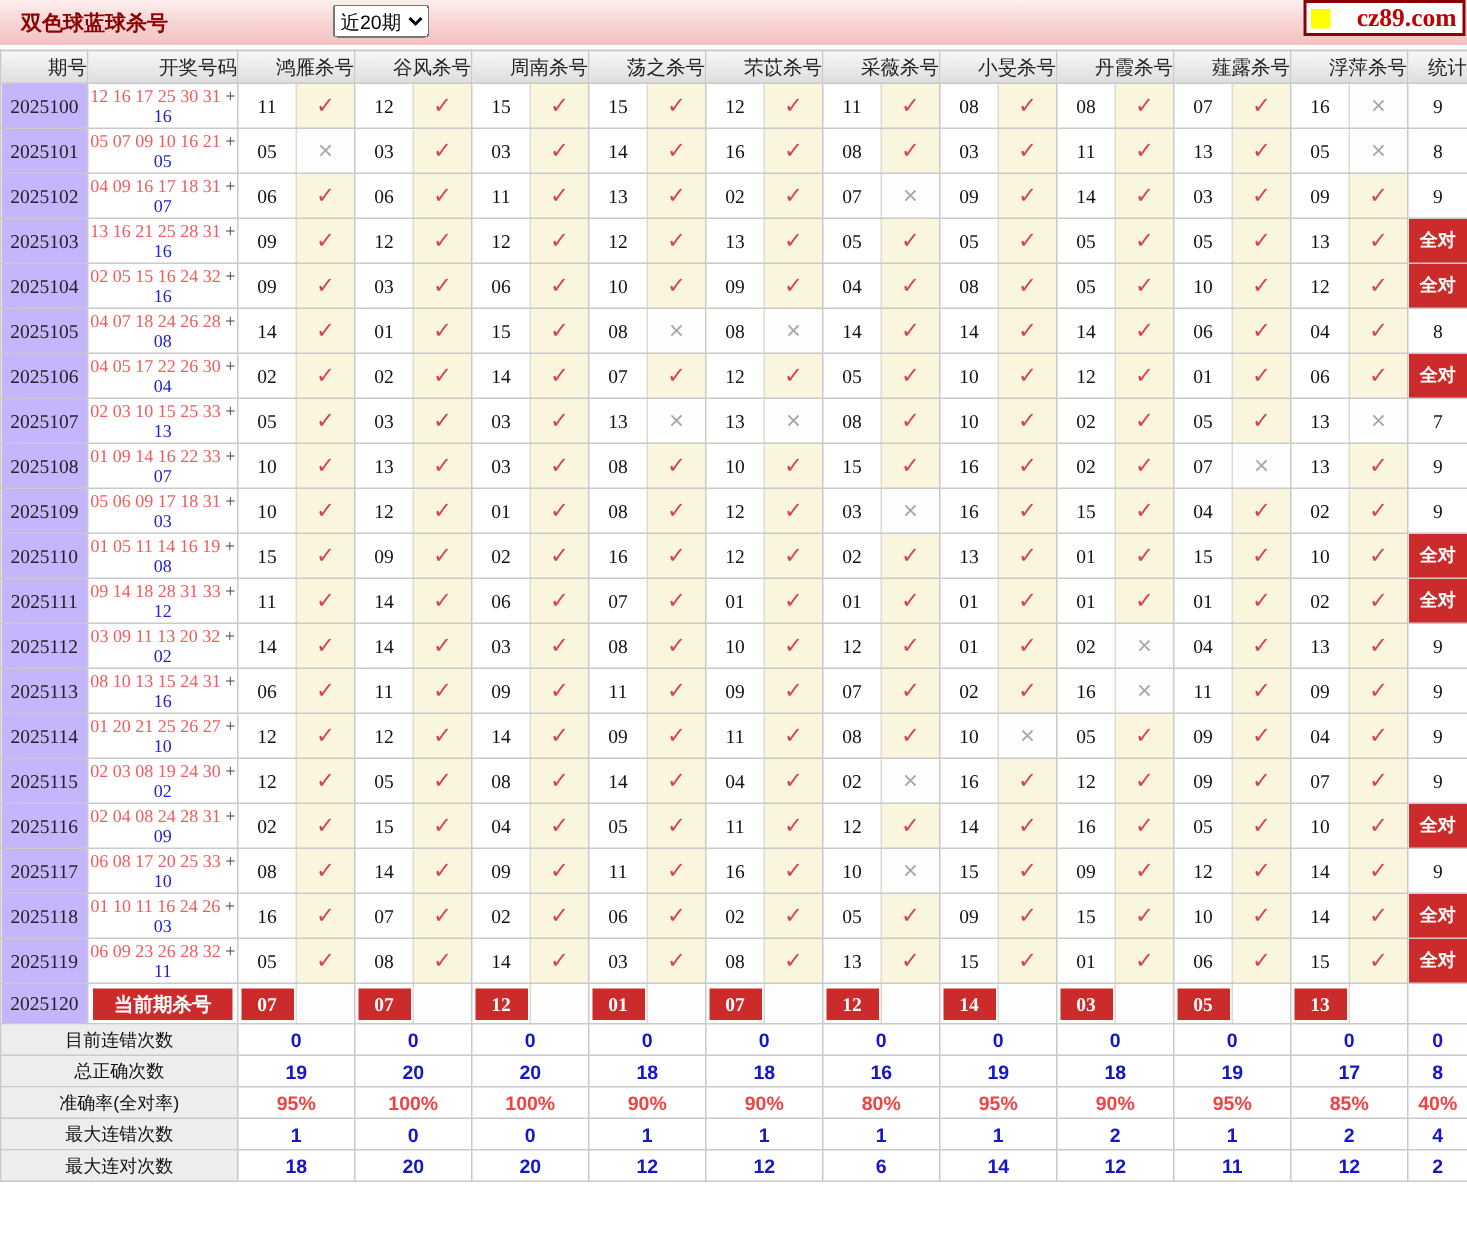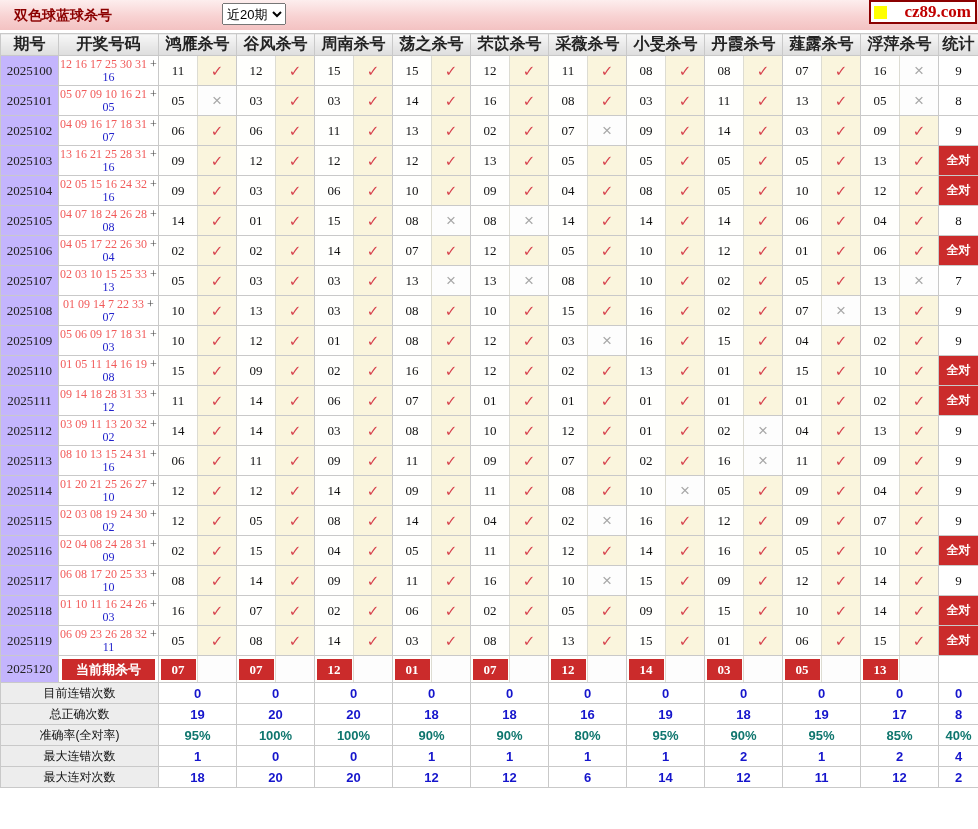--- a/index.html
+++ b/index.html
@@ -15,21 +15,21 @@
   .logo { position: absolute; right: 1px; top: 0; height: 24px; background: #fff;
     border: 2px solid #8b0000; display: flex; align-items: center; padding: 0 4px 0 3px; gap: 17px; }
   .logo-square { width: 13px; height: 13px; background: #ffff00; display: inline-block; }
   .logo-text { font-family: "Liberation Serif", "DejaVu Serif", serif; font-weight: bold;
     font-size: 17px; color: #c00000; line-height: 20px; }
 
   
   table { border-collapse: collapse; table-layout: fixed; width: 978px; margin-top: 3px; }
   th, td { border: 1px solid #c9c9c9; padding: 0; text-align: center; overflow: hidden; white-space: nowrap; }
   th { height: 22px; background: linear-gradient(180deg, #f7f7f7, #dddddd);
-    font-size: 16px; font-weight: bold; color: #222; }
+    font-size: 13px; font-weight: normal; color: #222; text-align: right; }
 
   tr.body-row td { height: 30px; }
   td.period { background: #c4b5fd; font-family: "Liberation Serif", "DejaVu Serif", serif;
     font-size: 13px; color: #222; }
   td.draw { font-family: "Liberation Serif", "DejaVu Serif", serif; font-size: 12px;
     line-height: 13px; white-space: normal; }
   td.draw .reds { color: #f15b5b; }
   td.draw .plus { color: #444; }
   td.draw .blue { color: #2222cc; }
   td.knum { font-family: "Liberation Serif", "DejaVu Serif", serif; font-size: 13px;
@@ -45,21 +45,21 @@
   tr.current-row td { height: 27px; }
   .cur-label { background: #cb2b2b; color: #fff; font-size: 13px; font-weight: bold;
     height: 21px; line-height: 21px; margin: 0 3px; }
   .cur-badge { display: inline-block; background: #cb2b2b; color: #fff;
     font-family: "Liberation Serif", "DejaVu Serif", serif; font-weight: bold; font-size: 13px;
     width: 35px; height: 21px; line-height: 21px; }
 
   tr.summary-row td { height: 21px; }
   td.sumlabel { background: #ededed; font-size: 12px; color: #111; }
   td.sumval { font-size: 13px; font-weight: bold; color: #1515cc; }
-  tr.summary-row.red-values td.sumval { color: #0f766e; margin-top: 19px; }
+  tr.summary-row.red-values td.sumval { color: #ef4444; margin-top: 19px; }
 </style>
 </head>
 <body>
 
 <div class="topbar">
   <span class="page-title">双色球蓝球杀号</span>
   <select class="range-select">
     <option>近20期</option>
   </select>
   <a class="logo">
@@ -307,21 +307,21 @@
         <td class="knum">02</td>
         <td class="kchk ok"><span class="check">✓</span></td>
         <td class="knum">05</td>
         <td class="kchk ok"><span class="check">✓</span></td>
         <td class="knum">13</td>
         <td class="kchk no"><span class="cross">×</span></td>
         <td class="stat">7</td>
       </tr>
       <tr class="body-row">
         <td class="period">2025108</td>
-        <td class="draw"><span class="reds">01 09 14 7 22 33</span><span class="plus"> +</span><br><span class="blue">07</span></td>
+        <td class="draw"><span class="reds">01 09 14 16 22 33</span><span class="plus"> +</span><br><span class="blue">07</span></td>
         <td class="knum">10</td>
         <td class="kchk ok"><span class="check">✓</span></td>
         <td class="knum">13</td>
         <td class="kchk ok"><span class="check">✓</span></td>
         <td class="knum">03</td>
         <td class="kchk ok"><span class="check">✓</span></td>
         <td class="knum">08</td>
         <td class="kchk ok"><span class="check">✓</span></td>
         <td class="knum">10</td>
         <td class="kchk ok"><span class="check">✓</span></td>

